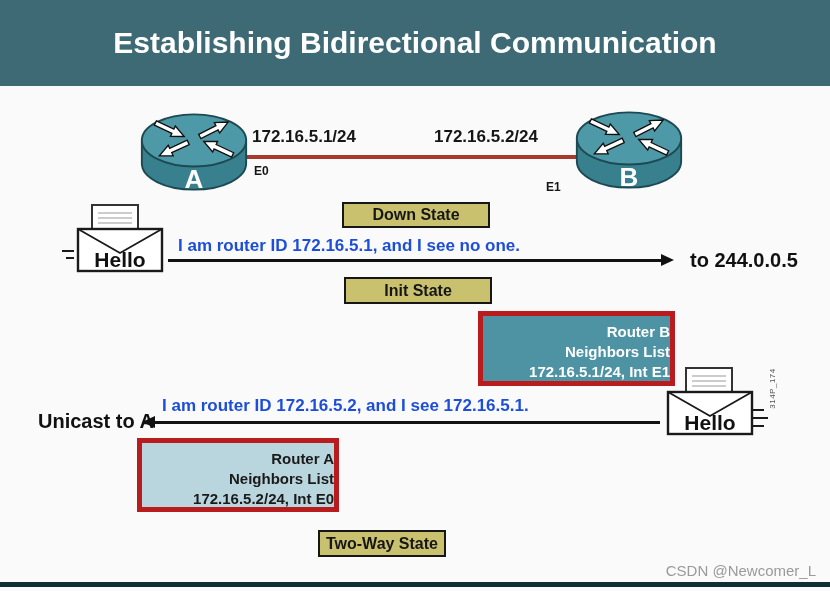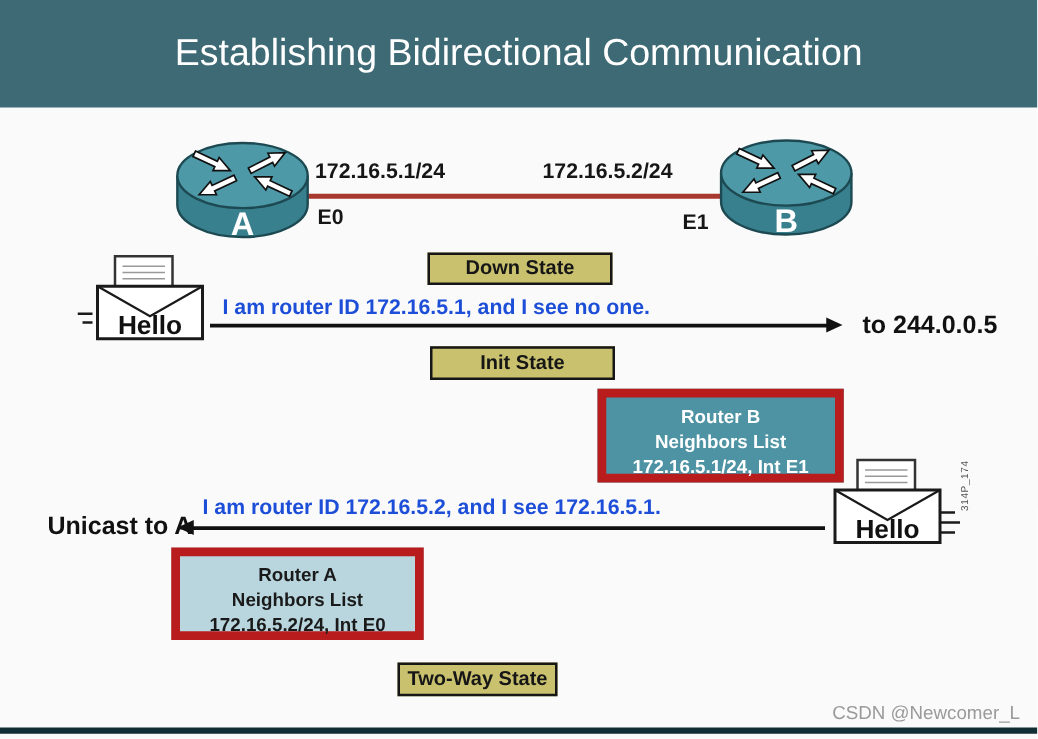--- a/index.html
+++ b/index.html
@@ -7,33 +7,33 @@
   #stage{
     position:relative;width:830px;height:591px;overflow:hidden;
     background:#fafafa;font-family:"Liberation Sans",sans-serif;
   }
   
   .hdr{
     position:absolute;left:0;top:0;width:830px;height:86px;
     background:#3d6a74;display:flex;align-items:center;justify-content:center;
   }
   .hdr h1{
-    margin:0;color:#fff;font-size:30px;font-weight:normal;letter-spacing:0px;
+    margin:0;color:#fff;font-size:30px;font-weight:bold;letter-spacing:0px;
   }
   
   .link-line{position:absolute;left:245px;top:155px;width:336px;height:4px;background:#a8392e;}
   .router{position:absolute;width:112px;height:84px;}
   .router-a{left:138px;top:110px;}
   .router-b{left:573px;top:108px;}
   .ip-label{position:absolute;font-size:17px;font-weight:bold;color:#161616;}
   .ip-a{left:252px;top:127px;}
   .ip-b{left:434px;top:127px;}
-  .if-label{position:absolute;font-size:17px;font-weight:bold;color:#161616;}
+  .if-label{position:absolute;font-size:12px;font-weight:bold;color:#161616;}
   .if-e0{left:254px;top:164px;}
-  .if-e1{left:546px;top:168px;}
+  .if-e1{left:546px;top:180px;}
   
   .state-box{
     position:absolute;background:#c9c16e;border:2px solid #161616;
     display:flex;align-items:center;justify-content:center;
     font-size:16px;font-weight:bold;color:#161616;
   }
   .state-down{left:342px;top:202px;width:148px;height:26px;}
   .state-init{left:344px;top:277px;width:148px;height:27px;}
   .state-twoway{left:318px;top:530px;width:128px;height:27px;}
   
@@ -56,21 +56,21 @@
   .arrow-left{left:154px;top:421px;width:506px;}
   .arrow-left::before{
     content:'';position:absolute;left:-12px;top:-5px;
     border-right:13px solid #111;border-top:6px solid transparent;border-bottom:6px solid transparent;
   }
   .dest-label{position:absolute;font-size:20px;font-weight:bold;color:#111;white-space:nowrap;}
   .dest-multicast{left:690px;top:249px;}
   .dest-unicast{left:38px;top:410px;}
   
   .nbox{
-    position:absolute;border:7px solid #b91c1c;text-align:center;
+    position:absolute;border:5px solid #b91c1c;text-align:right;
     font-weight:bold;font-size:15px;line-height:20px;padding-top:6px;
   }
   .nbox-b{left:478px;top:311px;width:197px;height:75px;background:#4d93a3;color:#fff;}
   .nbox-a{left:137px;top:438px;width:202px;height:74px;background:#b9d6de;color:#1a1a1a;}
   
   .fig-id{
     position:absolute;left:749px;top:384px;width:46px;
     font-size:8px;color:#555;transform:rotate(-90deg);transform-origin:center;
     text-align:center;letter-spacing:.5px;
   }

